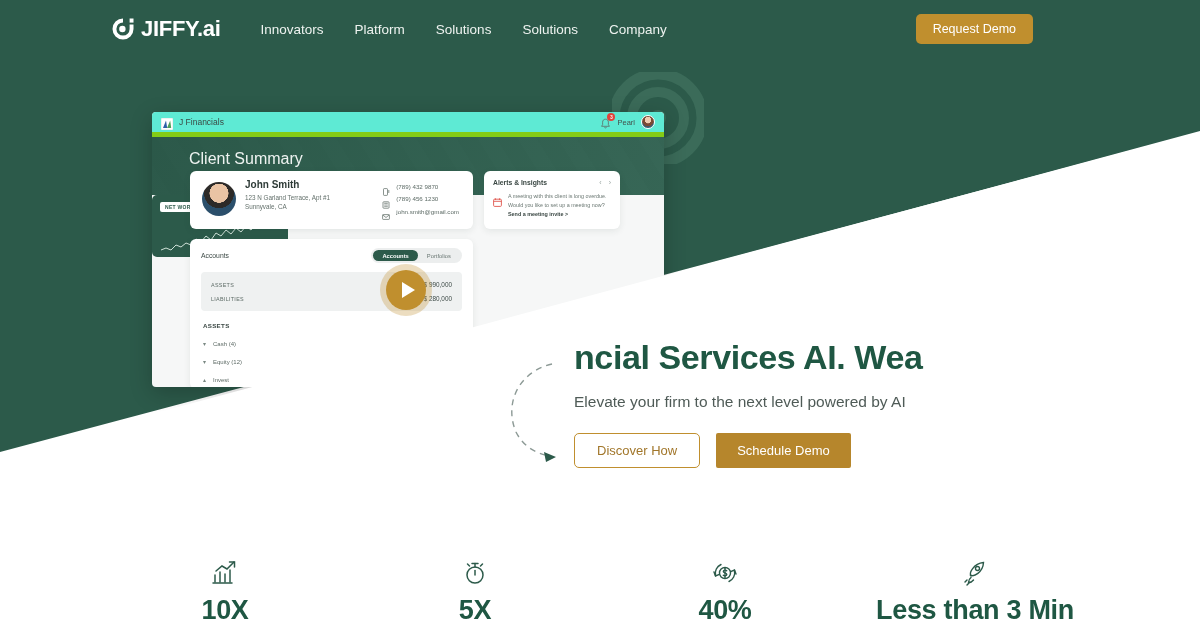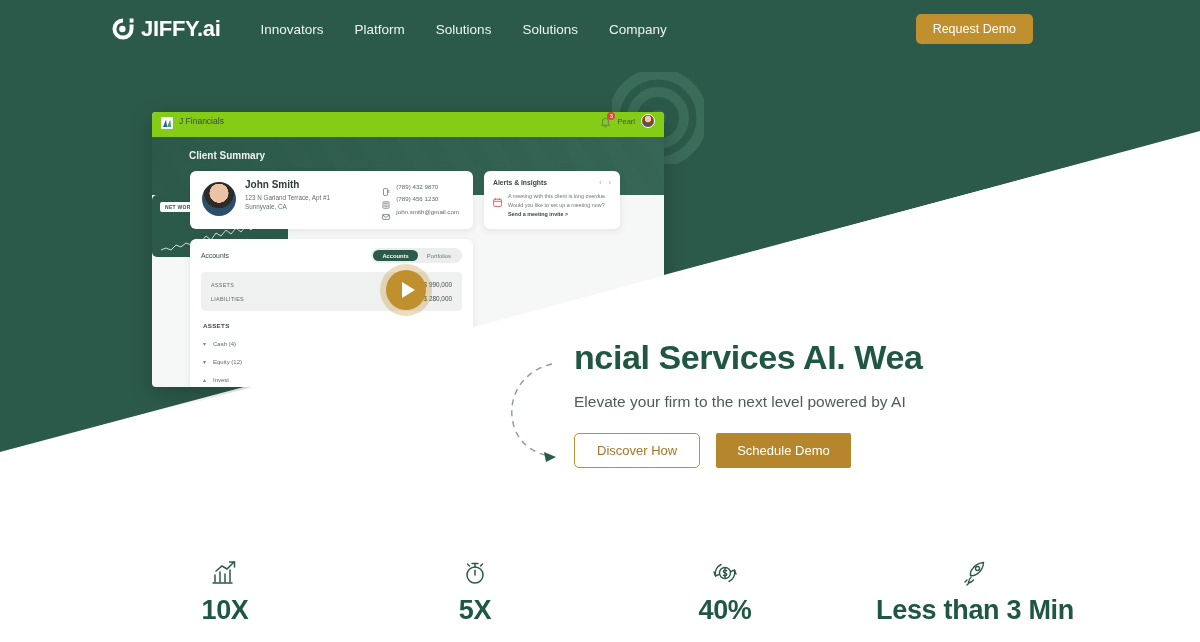--- a/index.html
+++ b/index.html
@@ -56,22 +56,22 @@
     font-family: "Liberation Sans", sans-serif;
   }
 
   
   .dash {
     position: absolute; left: 152px; top: 112px; width: 512px; height: 275px;
     background: #f6f7f7; border-radius: 4px; overflow: hidden; z-index: 3;
     box-shadow: 0 6px 22px rgba(0,0,0,0.22);
   }
   .dash-topbar {
-    height: 25px; background: #84cc16; display: flex; align-items: center;
-    padding: 0 9px; border-bottom: 7px solid #84cc16;
+    height: 25px; background: #5eead4; display: flex; align-items: center;
+    padding: 0 9px; border-bottom: 5px solid #84cc16;
   }
   .dash-appicon { width: 12px; height: 12px; margin-right: 6px; flex: none; }
   .dash-appname { font-size: 8.5px; color: #3b4a45; font-weight: 500; }
   .dash-topright { margin-left: auto; display: flex; align-items: center; gap: 6px; }
   .bell-wrap { position: relative; width: 11px; height: 12px; }
   .bell-badge {
     position: absolute; right: -4px; top: -3px; background: #e0443c; color: #fff;
     font-size: 4.5px; border-radius: 50%; width: 8px; height: 8px;
     display: flex; align-items: center; justify-content: center; font-weight: 700;
   }
@@ -81,21 +81,21 @@
     background: radial-gradient(circle at 50% 34%, #f0cbb0 0 34%, #7a4a35 35% 60%, #3d5a6e 61% 100%);
     border: 1px solid #fff;
   }
   .dash-hero {
     height: 58px;
     background:
       linear-gradient(120deg, rgba(42,87,72,0.90), rgba(54,102,86,0.84)),
       repeating-linear-gradient(58deg, #3d6a59 0 16px, #35604f 16px 34px);
     position: relative; padding: 13px 0 0 37px;
   }
-  .dash-hero-title { color: #eef3f1; font-size: 10px; font-weight: 700; }
+  .dash-hero-title { color: #eef3f1; font-size: 16px; font-weight: 400; }
   .dash-body { padding: 0 0 0 0; position: relative; }
 
   .card {
     position: absolute; background: #fff; border-radius: 6px;
     box-shadow: 0 2px 7px rgba(30,50,45,0.09);
   }
   .card-client { left: 38px; top: -24px; width: 283px; height: 58px; padding: 8px 10px; display: flex; }
   .client-photo {
     width: 34px; height: 34px; border-radius: 50%; flex: none; margin: 3px 9px 0 2px;
     background: radial-gradient(circle at 50% 33%, #e9c3a4 0 33%, #2d2a28 34% 52%, #2b4f6b 53% 100%);

